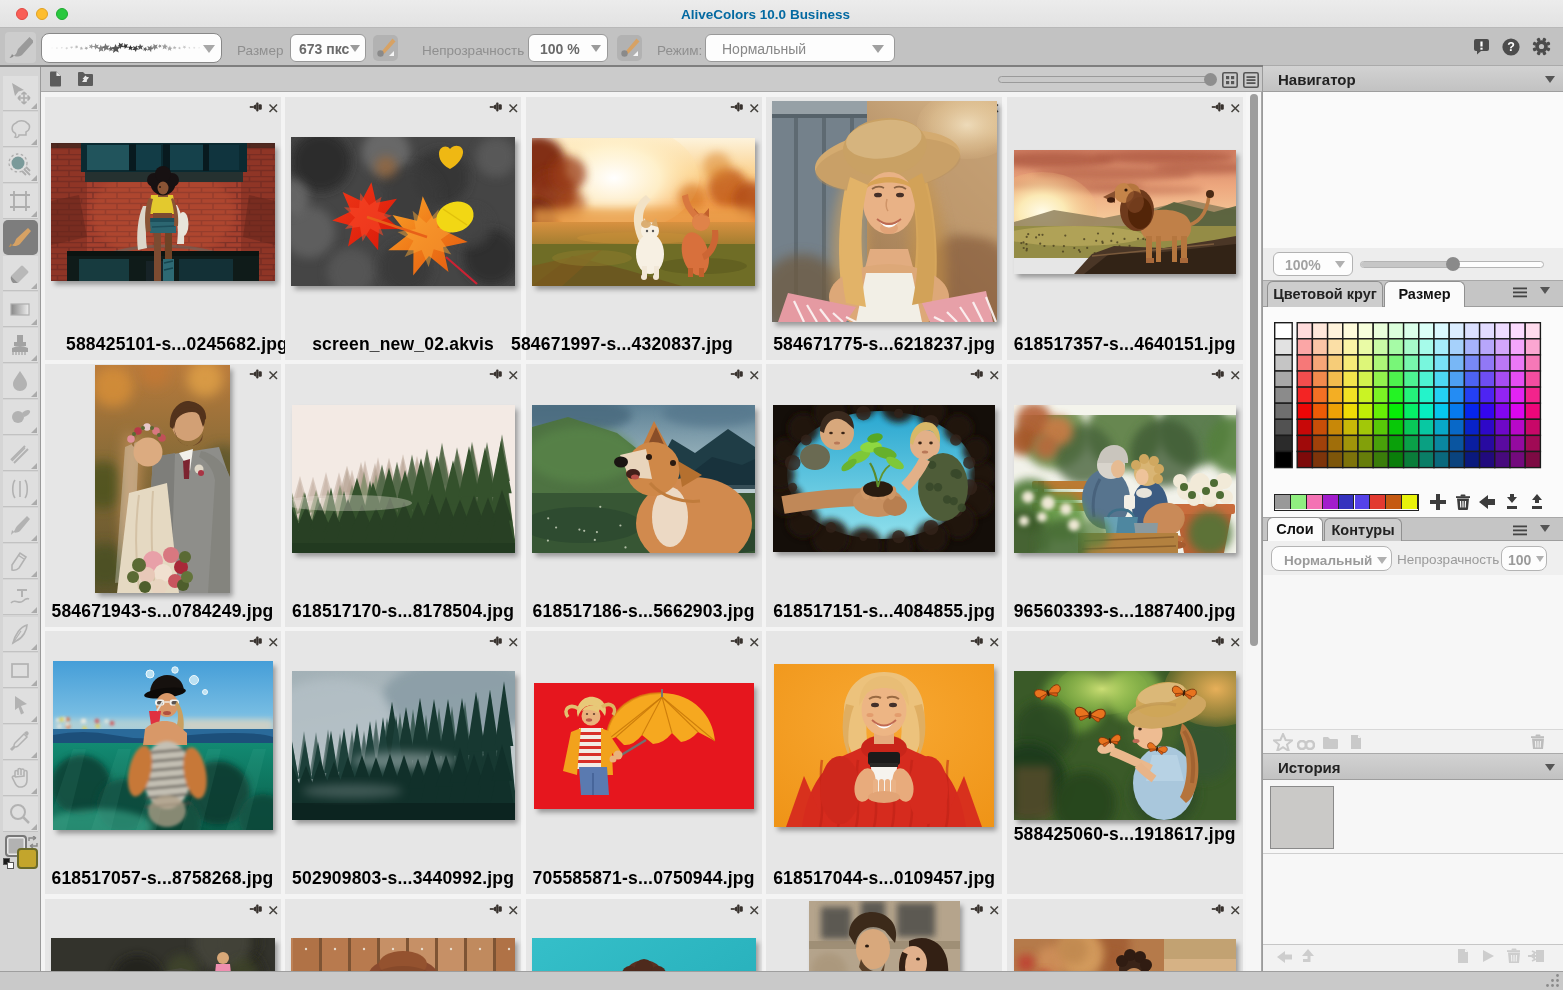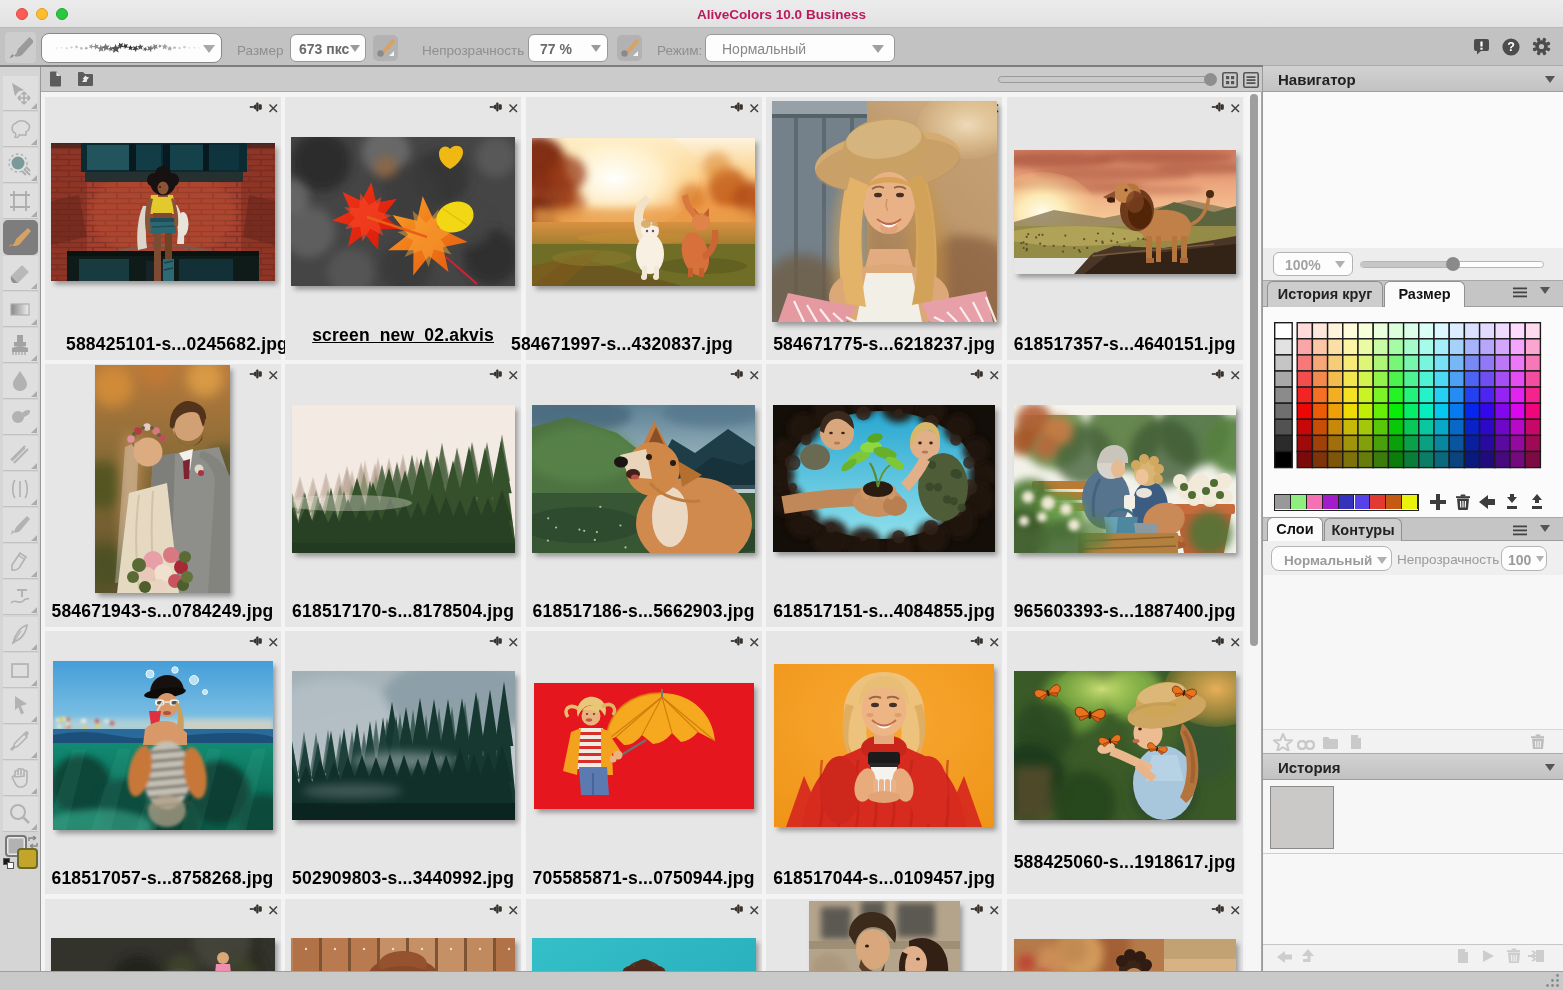--- a/index.html
+++ b/index.html
@@ -5,21 +5,21 @@
 div{position:absolute;}
 .fn{font-weight:bold;font-size:17.5px;color:#000;text-align:center;white-space:nowrap;letter-spacing:0.2px;}
 .lbl{color:#8f8f8f;font-size:13.5px;}
 .dd{background:#fdfdfd;border:1px solid #999;border-radius:6px;}
 .hdr{font-weight:bold;font-size:15px;color:#222;}
 </style></head><body>
 <div style="left:0px;top:0px;width:1563px;height:28px;background:linear-gradient(#ececec,#e2e2e2);border-bottom:1px solid #b8b8b8;"></div>
 <div style="left:16px;top:8px;width:12px;height:12px;background:#f95e56;border:0.5px solid #e14942;border-radius:50%;"></div>
 <div style="left:36px;top:8px;width:12px;height:12px;background:#fdbd2e;border:0.5px solid #e0a123;border-radius:50%;"></div>
 <div style="left:56px;top:8px;width:12px;height:12px;background:#29c83f;border:0.5px solid #1ea930;border-radius:50%;"></div>
-<div style="left:600px;top:7px;width:363px;height:16px;font-weight:bold;font-size:13.5px;color:#be185d;text-align:center;">AliveColors 10.0 Business</div>
+<div style="left:584px;top:7px;width:363px;height:16px;font-weight:bold;font-size:13.5px;color:#0369a1;text-align:center;">AliveColors 10.0 Business</div>
 <div style="left:0px;top:28px;width:1563px;height:39px;background:#c2c2c2;border-bottom:2px solid #7e7e7e;"></div>
 <div style="left:5px;top:32px;width:31px;height:31px;background:#cdcdcd;border-radius:4px;"><svg width="26" height="26" viewBox="0 0 26 26" style="margin:2px">
       <path d="M22.5,3 L27,7.5 L15,21 C12,23 8,23 7,21.5 C10,20 10,17 11,15 Z" fill="#9a9a9a"></path>
       <path d="M7,21.5 C5.5,23.5 4,24 2.5,23.5 C4,22.5 4.5,21.5 5,20 C5.6,20.8 6.3,21.3 7,21.5 Z" fill="#8a8a8a"></path>
     </svg></div>
 <div style="left:41px;top:33px;width:181px;height:30px;background:#fdfdfd;border:1px solid #888;border-radius:8px;"><svg width="170" height="28" viewBox="0 0 170 28">
       <polygon points="9.5,14.5 9.7,14.0 9.4,13.7 9.9,13.7 10.1,13.3 10.2,13.8 10.7,13.9 10.3,14.1 10.3,14.6 9.9,14.3" fill="rgb(180,180,180)" opacity="0.3"></polygon>
       <polygon points="14.0,14.4 14.4,13.9 14.3,13.2 14.9,13.5 15.4,13.2 15.4,13.8 15.9,14.3 15.2,14.4 15.0,15.0 14.6,14.4" fill="rgb(170,170,170)" opacity="0.35"></polygon>
       <polygon points="18.8,14.1 19.3,13.6 19.2,13.0 19.8,13.3 20.4,13.0 20.3,13.6 20.8,14.1 20.1,14.2 19.8,14.8 19.5,14.2" fill="rgb(161,161,161)" opacity="0.39"></polygon>
       <polygon points="26.1,14.7 25.1,14.8 24.7,15.7 24.3,14.8 23.3,14.6 24.0,14.0 23.8,13.0 24.7,13.5 25.6,13.0 25.4,14.0" fill="rgb(152,152,152)" opacity="0.44"></polygon>
@@ -56,21 +56,21 @@
 <div class="dd" style="left:290px;top:34px;width:76px;height:28px;"></div>
 <div style="left:299px;top:41px;width:56px;height:16px;font-size:14px;font-weight:bold;color:#6a6a6a;white-space:nowrap;">673 пкс</div>
 <div style="left:350px;top:45px;width:0px;height:0px;border-left:5.5px solid transparent;border-right:5.5px solid transparent;border-top:7px solid #9b9b9b;"></div>
 <div style="left:373px;top:35px;width:25px;height:26px;background:#b2b2b2;border-radius:5px;"><svg width="24" height="24" viewBox="0 0 24 24">
       <path d="M19.5,3.5 L22.5,6.5 L12,18 C10.5,19.5 8,19.5 7,18.5 Z" fill="#d7a264"></path>
       <circle cx="7.5" cy="18.5" r="3.2" fill="#8a8a8a"></circle>
       <path d="M16,21 L21,16 L21,21 Z" fill="#f5f5f5"></path>
     </svg></div>
 <div style="left:422px;top:41px;width:100px;height:16px;"><span class="lbl">Непрозрачность</span></div>
 <div class="dd" style="left:528px;top:34px;width:80px;height:28px;"></div>
-<div style="left:540px;top:41px;width:44px;height:16px;font-size:14px;font-weight:bold;color:#6a6a6a;">77 %</div>
+<div style="left:540px;top:41px;width:44px;height:16px;font-size:14px;font-weight:bold;color:#6a6a6a;">100 %</div>
 <div style="left:591px;top:45px;width:0px;height:0px;border-left:5.5px solid transparent;border-right:5.5px solid transparent;border-top:7px solid #9b9b9b;"></div>
 <div style="left:617px;top:35px;width:25px;height:26px;background:#b2b2b2;border-radius:5px;"><svg width="24" height="24" viewBox="0 0 24 24">
       <path d="M19.5,3.5 L22.5,6.5 L12,18 C10.5,19.5 8,19.5 7,18.5 Z" fill="#d7a264"></path>
       <circle cx="7.5" cy="18.5" r="3.2" fill="#8a8a8a"></circle>
       <path d="M16,21 L21,16 L21,21 Z" fill="#f5f5f5"></path>
     </svg></div>
 <div style="left:657px;top:41px;width:48px;height:16px;"><span class="lbl">Режим:</span></div>
 <div class="dd" style="left:705px;top:34px;width:190px;height:28px;"></div>
 <div style="left:722px;top:41px;width:110px;height:16px;font-size:14px;color:#888;">Нормальный</div>
 <div style="left:872px;top:45px;width:0px;height:0px;border-left:6.0px solid transparent;border-right:6.0px solid transparent;border-top:8px solid #a0a0a0;"></div>
@@ -367,21 +367,21 @@
       <line x1="155" y1="120" x2="186" y2="147" stroke="#cc2233" stroke-width="2.2"></line>
       <polygon points="108.9,92.0 87.9,92.2 87.1,113.2 73.9,96.9 57.0,109.4 61.5,88.9 41.2,83.5 60.0,74.2 51.6,54.9 70.6,63.9 80.4,45.3 85.2,65.7 105.9,61.8 92.9,78.3" fill="url(#rd12)"></polygon>
       <polygon points="92.5,98.8 79.2,91.6 71.6,104.6 69.0,89.7 54.0,91.9 64.0,80.6 53.0,70.2 68.1,71.0 69.3,55.9 78.1,68.2 90.6,59.7 86.6,74.3 101.0,78.8 87.0,84.7" fill="#f84828" opacity=".6"></polygon>
       <polygon points="176.7,104.9 152.0,110.2 157.5,134.9 138.0,118.9 122.2,138.6 122.5,113.3 97.2,113.2 117.1,97.7 101.5,77.9 126.0,83.8 131.7,59.2 142.4,82.1 165.2,71.2 154.0,93.9" fill="url(#og12)"></polygon>
       <polygon points="160.4,117.4 142.7,112.3 137.6,130.0 130.6,112.9 113.6,119.9 122.5,103.8 106.4,94.9 124.6,91.9 121.6,73.7 135.3,86.0 147.6,72.3 146.5,90.7 164.9,91.8 149.8,102.4" fill="#f9a838" opacity=".5"></polygon>
       <line x1="136" y1="100" x2="76" y2="80" stroke="#e86018" stroke-width="2.5"></line>
       <path d="M159,12 C164,6 173,9 172,16 C171,24 163,30 159,32 C155,30 148,25 148,17 C148,10 155,7 159,12 Z" fill="#efb813"></path>
       <ellipse cx="164" cy="80" rx="19" ry="15" fill="#f2d714" transform="rotate(-20 164 80)"></ellipse>
       <path d="M152,72 L176,88" fill="none" stroke="#d8b808" stroke-width="1.5" opacity=".7"></path>
     </svg></div>
-<div class="fn" style="left:279.1px;top:325px;width:248px;height:18px;text-decoration:underline;"><span class="fn" style="position:static">screen_new_02.akvis</span></div>
+<div class="fn" style="left:279.1px;top:334.0px;width:248px;height:18px;"><span class="fn" style="position:static">screen_new_02.akvis</span></div>
 <div style="left:525.6px;top:97.0px;width:236px;height:263px;background:#e6e6e6;"></div>
 <div style="left:729.6px;top:99.0px;width:13px;height:13px;"><svg width="13" height="13" viewBox="0 0 13 13">
       <line x1="0.8" y1="7" x2="4.8" y2="7" stroke="#38322e" stroke-width="1.7"></line>
       <polygon points="4.8,5.4 4.8,8.6 7.2,9.8 7.2,4.2" fill="#38322e"></polygon>
       <rect x="7.2" y="2.6" width="2.3" height="8.8" fill="#38322e" rx="0.8"></rect>
       <rect x="9.5" y="4.3" width="3.3" height="5.4" fill="#38322e" rx="1.2"></rect>
     </svg></div>
 <div style="left:748.6px;top:100.0px;width:11px;height:11px;"><svg width="11" height="11" viewBox="0 0 11 11">
       <path d="M1.5,1.5 L9,9 M9,1.5 L1.5,9" fill="none" stroke="#43403c" stroke-width="1.5"></path>
     </svg></div>
@@ -1512,21 +1512,21 @@
         <ellipse cx="0" cy="0" rx="1.1" ry="3.2" fill="#3a2008"></ellipse>
       </g>
       <g transform="translate(170 22) rotate(10) scale(1.0)">
         <path d="M0,0 C-7,-8 -13,-6 -12,-1 C-11,3 -5,4 0,1 Z" fill="#e8731e" stroke="#7a3208" stroke-width="0.8"></path>
         <path d="M0,0 C7,-8 13,-6 12,-1 C11,3 5,4 0,1 Z" fill="#e8731e" stroke="#7a3208" stroke-width="0.8"></path>
         <path d="M0,0 C-5,5 -9,7 -8,2 Z" fill="#d85c14" stroke="#7a3208" stroke-width="0.6"></path>
         <path d="M0,0 C5,5 9,7 8,2 Z" fill="#d85c14" stroke="#7a3208" stroke-width="0.6"></path>
         <ellipse cx="0" cy="0" rx="1.1" ry="3.2" fill="#3a2008"></ellipse>
       </g>
     </svg></div>
-<div class="fn" style="left:1000.7px;top:852px;width:248px;height:18px;"><span class="fn" style="position:static">588425060-s...1918617.jpg</span></div>
+<div class="fn" style="left:1000.7px;top:824px;width:248px;height:18px;"><span class="fn" style="position:static">588425060-s...1918617.jpg</span></div>
 <div style="left:44.5px;top:898.6px;width:236px;height:263px;background:#e6e6e6;"></div>
 <div style="left:248.5px;top:900.6px;width:13px;height:13px;"><svg width="13" height="13" viewBox="0 0 13 13">
       <line x1="0.8" y1="7" x2="4.8" y2="7" stroke="#38322e" stroke-width="1.7"></line>
       <polygon points="4.8,5.4 4.8,8.6 7.2,9.8 7.2,4.2" fill="#38322e"></polygon>
       <rect x="7.2" y="2.6" width="2.3" height="8.8" fill="#38322e" rx="0.8"></rect>
       <rect x="9.5" y="4.3" width="3.3" height="5.4" fill="#38322e" rx="1.2"></rect>
     </svg></div>
 <div style="left:267.5px;top:901.6px;width:11px;height:11px;"><svg width="11" height="11" viewBox="0 0 11 11">
       <path d="M1.5,1.5 L9,9 M9,1.5 L1.5,9" fill="none" stroke="#43403c" stroke-width="1.5"></path>
     </svg></div>
@@ -1728,21 +1728,21 @@
 <div style="left:1263px;top:92px;width:300px;height:156px;background:#fafafa;"></div>
 <div style="left:1263px;top:248px;width:300px;height:32px;background:#ededed;"></div>
 <div style="left:1273px;top:252px;width:80px;height:24px;background:#fdfdfd;border:1px solid #b2b2b2;border-radius:6px;"></div>
 <div style="left:1285px;top:257px;width:42px;height:15px;font-size:14px;font-weight:bold;color:#a2a2a2;">100%</div>
 <div style="left:1335px;top:261px;width:0px;height:0px;border-left:5.0px solid transparent;border-right:5.0px solid transparent;border-top:7px solid #b0b0b0;"></div>
 <div style="left:1360px;top:261px;width:184px;height:7px;background:#fdfdfd;border:1px solid #b4b4b4;border-radius:4px;"></div>
 <div style="left:1361px;top:262px;width:92px;height:5px;background:#c6c6c6;border-radius:4px;"></div>
 <div style="left:1446px;top:257px;width:14px;height:14px;background:#8a8a8a;border-radius:50%;"></div>
 <div style="left:1263px;top:280px;width:300px;height:27px;background:#c5c5c5;border-top:1px solid #a8a8a8;border-bottom:1px solid #9e9e9e;"></div>
 <div style="left:1267px;top:281px;width:116px;height:26px;background:#cdcdcd;border:1px solid #909090;border-bottom:none;border-radius:6px 6px 0 0;"></div>
-<div style="left:1267px;top:282px;width:116px;height:16px;font-weight:bold;font-size:14.5px;color:#222;text-align:center;padding-top:4px;">История круг</div>
+<div style="left:1267px;top:282px;width:116px;height:16px;font-weight:bold;font-size:14.5px;color:#222;text-align:center;padding-top:4px;">Цветовой круг</div>
 <div style="left:1384px;top:281px;width:81px;height:27px;background:#fbfbfb;border:1px solid #909090;border-bottom:none;border-radius:6px 6px 0 0;"></div>
 <div style="left:1384px;top:282px;width:81px;height:16px;font-weight:bold;font-size:14.5px;color:#111;text-align:center;padding-top:4px;">Размер</div>
 <div style="left:1513px;top:284px;width:14px;height:11px;"><svg width="14" height="11" viewBox="0 0 14 11">
       <rect x="0" y="0.5" width="14" height="1.8" fill="#444"></rect>
       <rect x="0" y="4.5" width="14" height="1.8" fill="#444"></rect>
       <rect x="0" y="8.5" width="14" height="1.8" fill="#444"></rect>
     </svg></div>
 <div style="left:1540px;top:287px;width:0px;height:0px;border-left:5.5px solid transparent;border-right:5.5px solid transparent;border-top:7px solid #555;"></div>
 <div style="left:1263px;top:307px;width:300px;height:210px;background:#fbfbfb;"></div>
 <div style="left:1274px;top:322px;width:268px;height:148px;"><svg width="268" height="148" viewBox="0 0 268 148">

